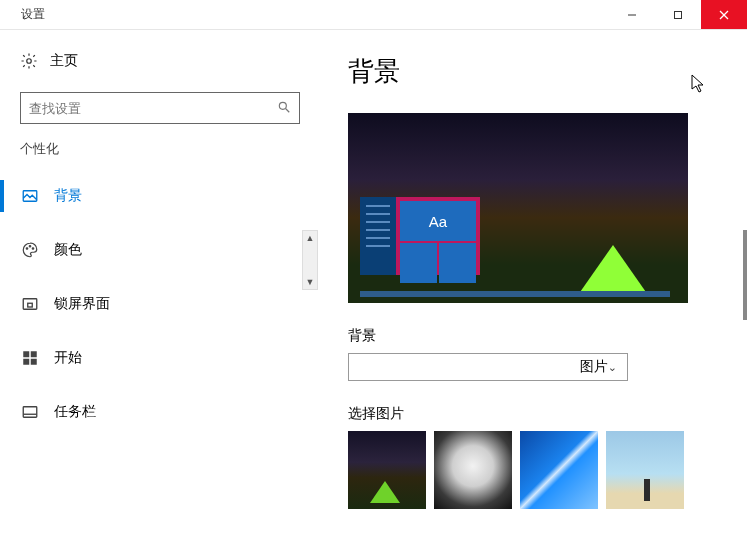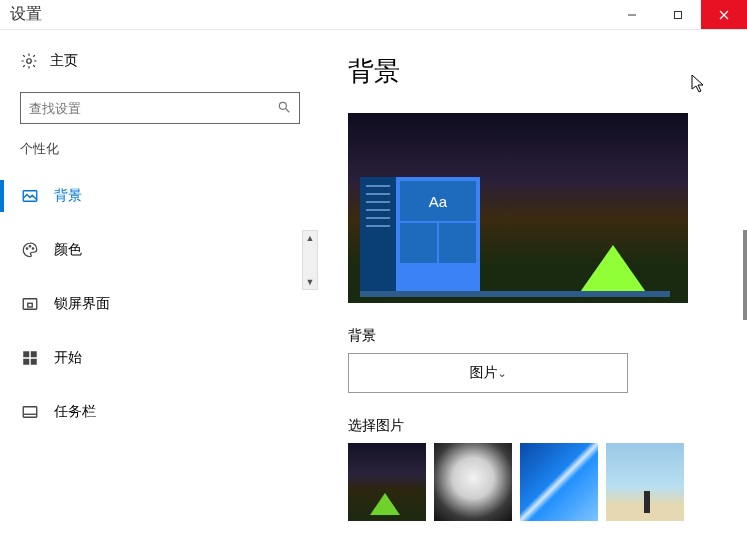--- a/index.html
+++ b/index.html
@@ -1,19 +1,19 @@
 <!DOCTYPE html>
 <html><head>
 <meta charset="utf-8">
 <style>
 * { margin: 0; padding: 0; box-sizing: border-box; font-family: "Microsoft YaHei", "Segoe UI", sans-serif; }
 body { width: 747px; height: 537px; background: #fff; position: relative; overflow: hidden; }
 
 .titlebar { height: 30px; display: flex; align-items: center; border-bottom: 1px solid #e6e6e6; }
-.titlebar-title { font-size: 16px; color: #333; padding-left: 10px; flex: 1; }
+.titlebar-title { font-size: 12px; color: #333; padding-left: 21px; flex: 1; }
 .titlebar-controls { display: flex; height: 100%; }
 .titlebar-btn { width: 46px; height: 100%; display: flex; align-items: center; justify-content: center; cursor: pointer; font-size: 10px; color: #333; }
 .titlebar-btn.close { background: #e81123; color: #fff; }
 
 .app-body { display: flex; height: calc(100% - 30px); position: relative; }
 .left { width: 318px; padding: 16px 0 0 20px; position: relative; }
 .home-row { display: flex; align-items: center; gap: 12px; padding: 6px 0; margin-bottom: 16px; cursor: pointer; }
 .home-icon { width: 18px; height: 18px; display:flex; align-items:center; justify-content:center; }
 .home-label { font-size: 14px; color: #000; }
 
@@ -32,30 +32,30 @@
 .scrollbar-left { position: absolute; right: 0; top: 200px; width: 16px; height: 60px; background: #f0f0f0; display:flex; flex-direction:column; align-items:center; border:1px solid #ddd;}
 .scrollbar-left .arrow { font-size:9px; color:#555; line-height:14px; cursor:pointer;}
 
 .right { flex: 1; padding: 24px 30px 0 30px; overflow: hidden; position: relative; }
 .page-heading { font-size: 26px; font-weight: 400; margin-bottom: 24px; }
 
 .preview { width: 340px; height: 190px; position: relative; overflow: hidden; }
 .preview-bg { position:absolute; inset:0; background: linear-gradient(to bottom, #0e0c1f 0%, #2a1f3a 35%, #3b2a10 55%, #1a2a10 80%); }
 .preview-bg::after { content:""; position:absolute; bottom:8px; right:40px; width:70px; height:50px; background:#6fd22a; clip-path: polygon(50% 0, 100% 100%, 0 100%); filter: brightness(1.3); }
 .preview-taskbar { position:absolute; left:12px; bottom:6px; width:310px; height:6px; background:#2e5c8a; }
-.preview-start { position:absolute; left:12px; bottom:12px; width:120px; height:114px; background:#3b82f6; display:flex; }
+.preview-start { position:absolute; left:12px; bottom:28px; width:120px; height:78px; background:#be185d; display:flex; }
 .preview-start-left { width:36px; background:#0a3f75; padding:8px 6px; display:flex; flex-direction:column; gap:6px; }
 .preview-start-left div { height:2px; background:#5a8bc0; }
 .preview-tiles { flex:1; padding:4px; display:grid; grid-template-columns: 1fr 1fr; grid-auto-rows: 40px; gap:2px; }
 .tile { background:#1e6bbd; }
 .tile.aa { display:flex; align-items:center; justify-content:center; color:#fff; font-size:15px; grid-column: 1 / 3; }
 .tile.small { grid-column: auto; }
 
 .field-label { font-size: 14px; margin: 24px 0 8px 0; }
-.dropdown { width: 280px; height: 40px; border: 1px solid #999; display:flex; align-items:center; justify-content:center; padding: 0 10px; cursor:pointer; font-size:14px; }
+.dropdown { width: 280px; height: 28px; border: 1px solid #999; display:flex; align-items:center; justify-content:flex-end; padding: 0 10px; cursor:pointer; font-size:14px; }
 .chev { font-size: 11px; color:#444; }
 
 .thumbs { display:flex; gap:8px; margin-top:8px; }
 .thumb { width:78px; height:78px; background:#333; cursor:pointer; overflow:hidden; position:relative; }
 .t1 { background: linear-gradient(to bottom, #141126 0%, #2b233c 40%, #2d260f 60%, #1a2a10 100%); }
 .t1::after{content:"";position:absolute;bottom:6px;left:22px;width:30px;height:22px;background:#6fd22a;clip-path:polygon(50% 0,100% 100%,0 100%);}
 .t2 { background: radial-gradient(circle at 50% 45%, #f2f2f2 0%, #cfcfcf 35%, #3a3a3a 70%, #111 100%); }
 .t3 { background: linear-gradient(135deg, #0a4aa8 0%, #1e90ff 55%, #7fc3ff 100%); }
 .t3::after{content:"";position:absolute;inset:0;background:linear-gradient(135deg, transparent 45%, rgba(255,255,255,0.8) 50%, transparent 56%);}
 .t4 { background: linear-gradient(to bottom, #9cc8e6 0%, #b7dff2 55%, #e6d8b0 80%); }

